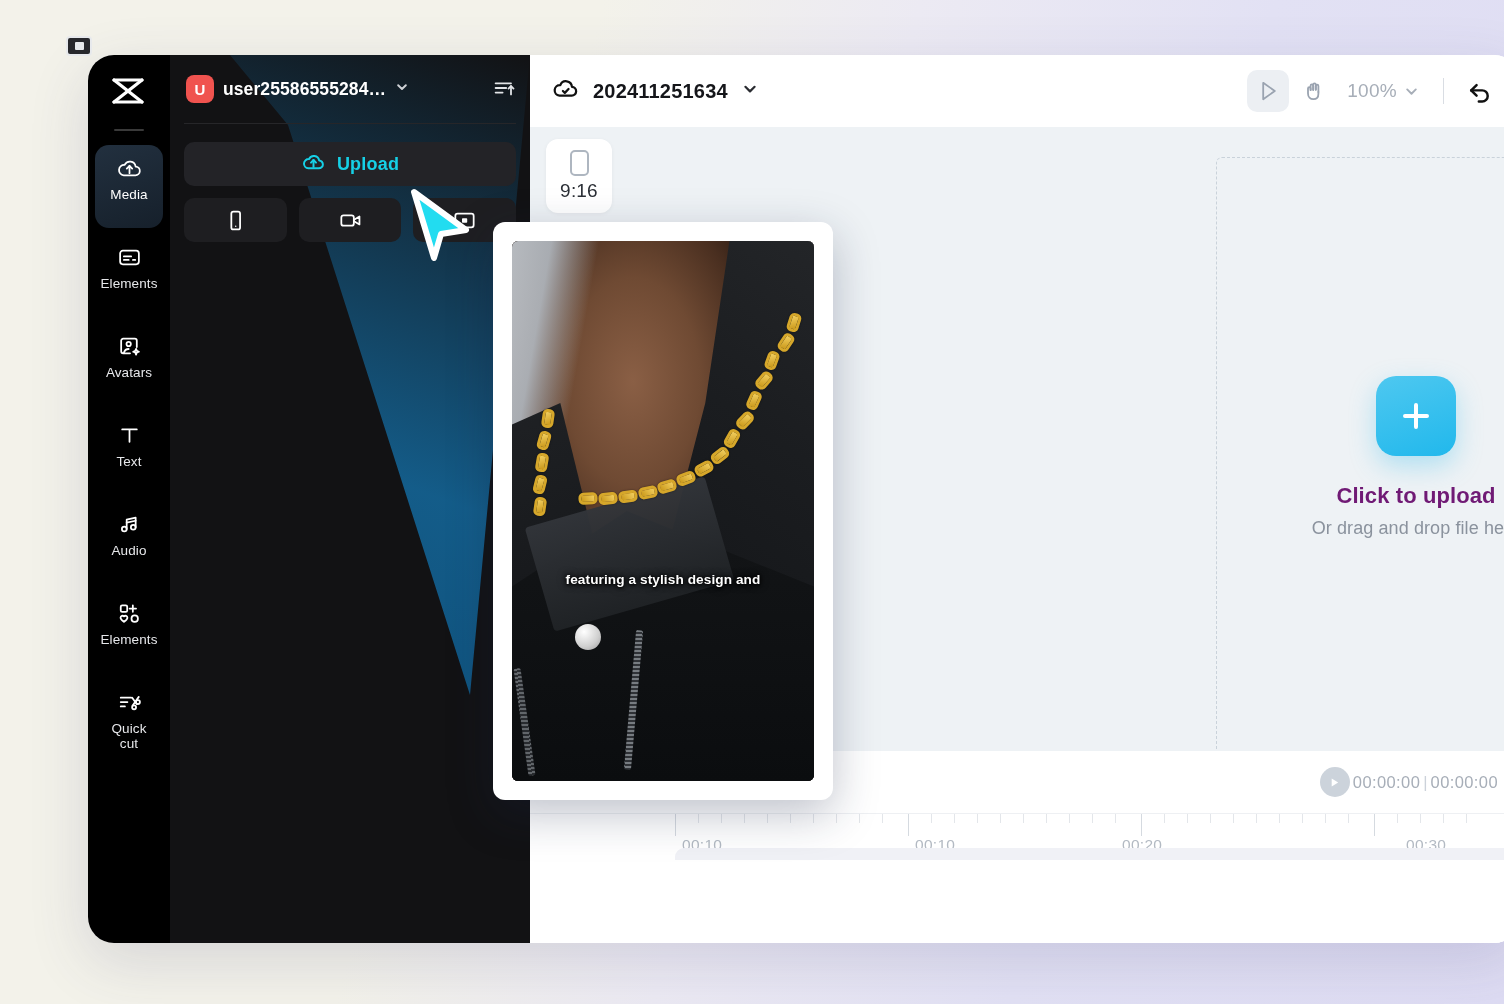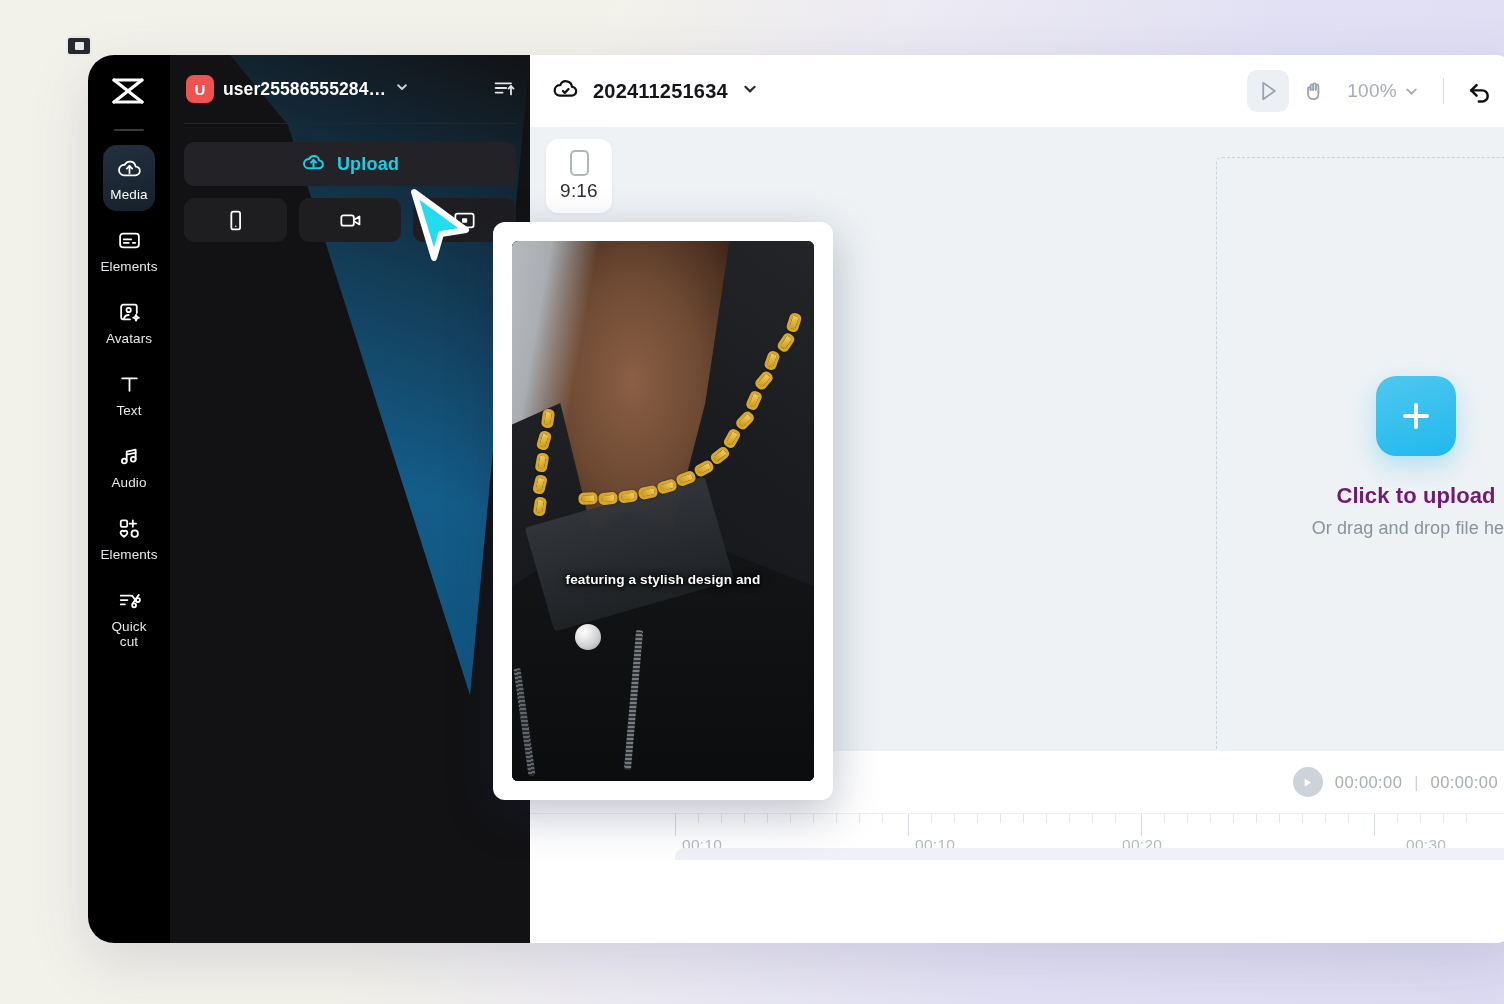--- a/index.html
+++ b/index.html
@@ -22,21 +22,21 @@
 
   
   #left-rail{
     width:82px; flex:0 0 82px; background:#000; color:#e9eaec;
     display:flex; flex-direction:column; align-items:center; padding-top:18px;
   }
   #logo{ width:44px;height:40px; display:flex;align-items:center;justify-content:center; }
   #logo svg{ width:40px;height:34px; }
   .rail-divider{ width:30px;height:2px;background:#3a3a3a;border-radius:2px;margin:16px 0 14px; }
   .rail-item{
-    width:52px; padding:10px 0 9px; border-radius:14px; margin-bottom:6px;
+    width:68px; padding:10px 0 26px; border-radius:14px; margin-bottom:6px;
     display:flex; flex-direction:column; align-items:center; gap:6px;
     cursor:pointer;
   }
   .rail-item.active{ background:linear-gradient(160deg,#22303f,#16202b); }
   .rail-item .ico{ width:26px;height:26px;display:flex;align-items:center;justify-content:center; }
   .rail-item .ico svg{ width:25px;height:25px; stroke:#fff; fill:none; stroke-width:1.7;
       stroke-linecap:round; stroke-linejoin:round; }
   .rail-item .lbl{ font-size:13.5px; line-height:15px; color:#e6e7ea; text-align:center;
       letter-spacing:.1px; }
   .rail-item.active .lbl{ color:#fff; }
@@ -135,21 +135,21 @@
   #dz-title{ margin-top:27px;font-size:22px;font-weight:700;color:#701a75;letter-spacing:.1px;}
   #dz-sub{ margin-top:9px;font-size:18px;color:#8a929d;letter-spacing:.1px;white-space:nowrap;}
 
   
   #timeline{ height:192px; background:#fff; position:relative; }
   #tl-toolbar{ height:62px; display:flex;align-items:center;padding:0 22px; }
   .tl-ico{ width:34px;height:34px;display:flex;align-items:center;justify-content:center;
      margin-right:20px;cursor:pointer;}
   .tl-ico svg{ width:22px;height:22px;stroke:#b9c0c9;fill:none;stroke-width:1.8;
      stroke-linecap:round;stroke-linejoin:round;}
-  #playback{ margin-left:auto;display:flex;align-items:center;gap:12px; }
+  #playback{ margin-left:auto;display:flex;align-items:center;gap:3px; }
   #play-btn{ width:30px;height:30px;border-radius:50%;background:#ccd3db;
      display:flex;align-items:center;justify-content:center;cursor:pointer;}
   #play-btn svg{ width:13px;height:13px;fill:#fff;stroke:none;}
   .tcode{ font-size:16.5px;color:#a7aeb8;letter-spacing:.4px;}
   .tsep{ color:#ccd2da;font-size:16.5px; }
   #tl-rule{ height:1px;background:#eef0f3; }
   #ruler{ position:relative; height:46px; }
   .tick{ position:absolute; top:0; width:1px;height:9px;background:#e3e6ea; }
   .tick.major{ height:22px;background:#d5dae0; }
   .tlabel{ position:absolute; top:22px; font-size:15.5px;color:#b3bac3;letter-spacing:.3px;}

